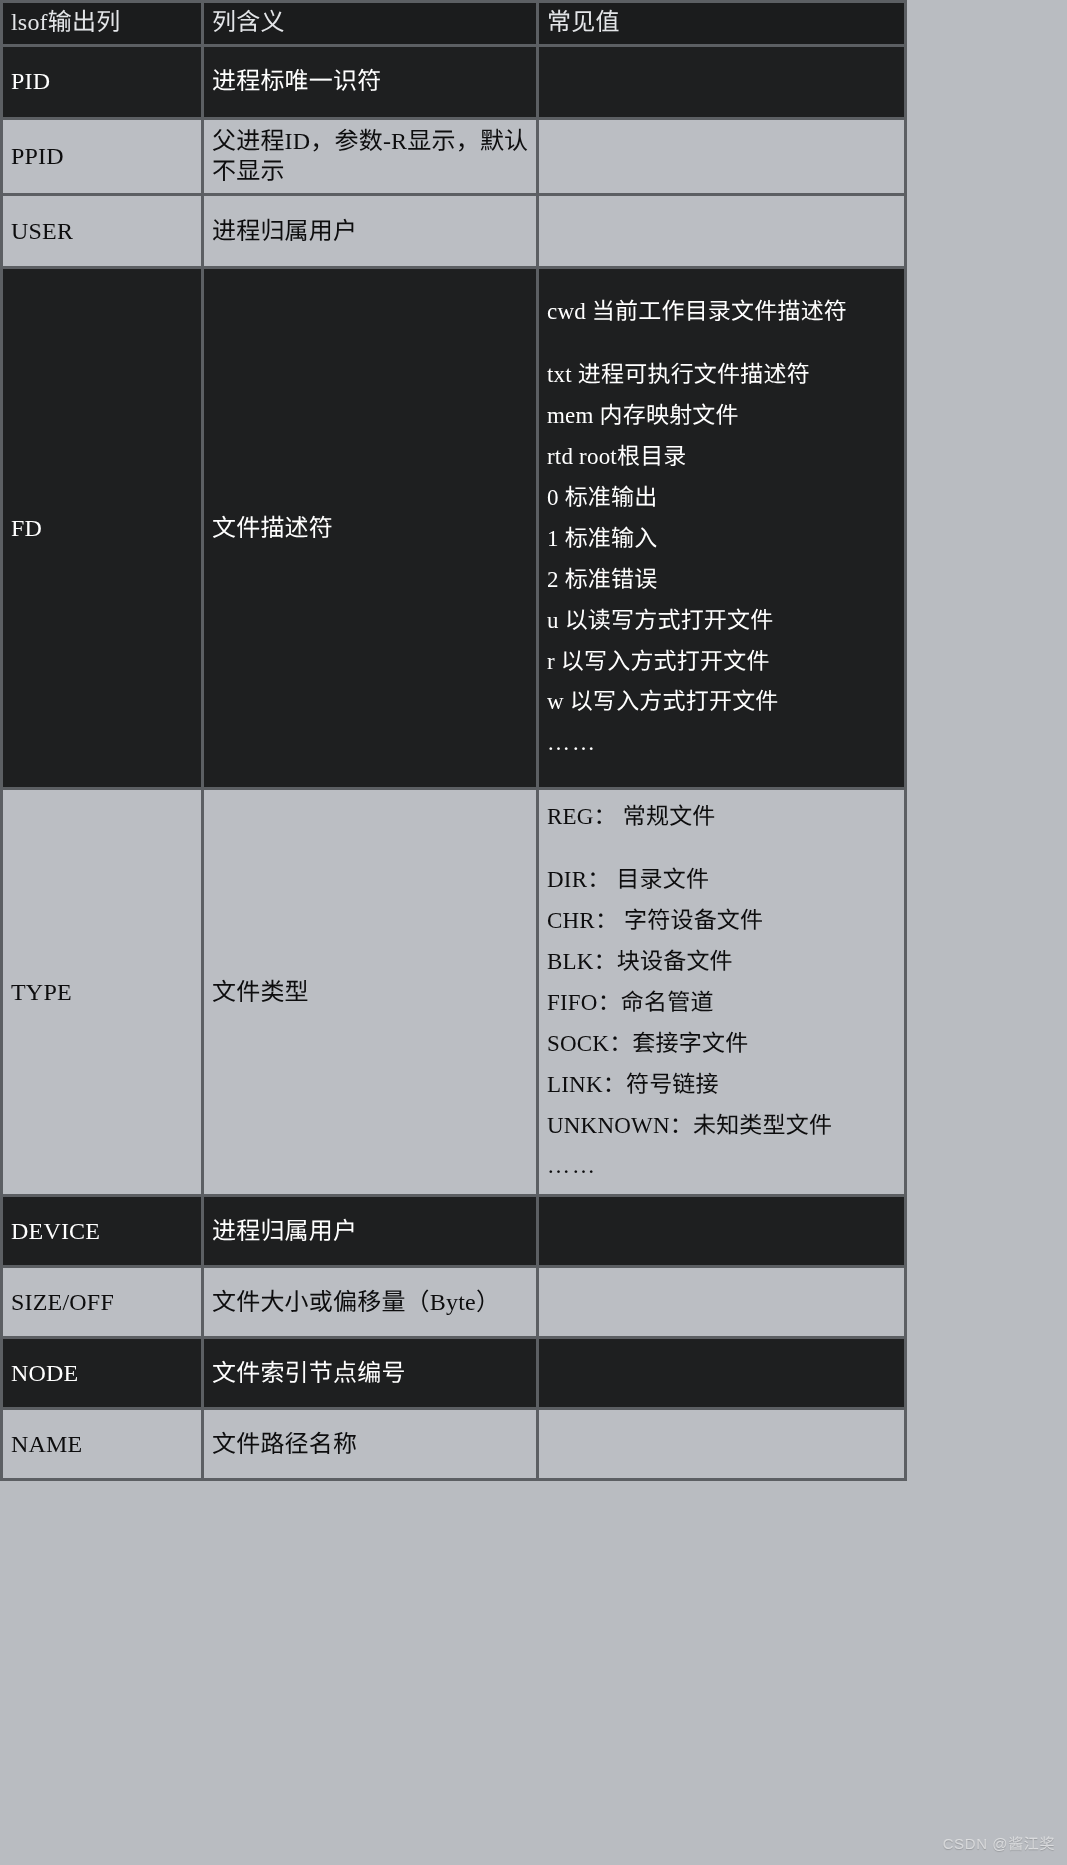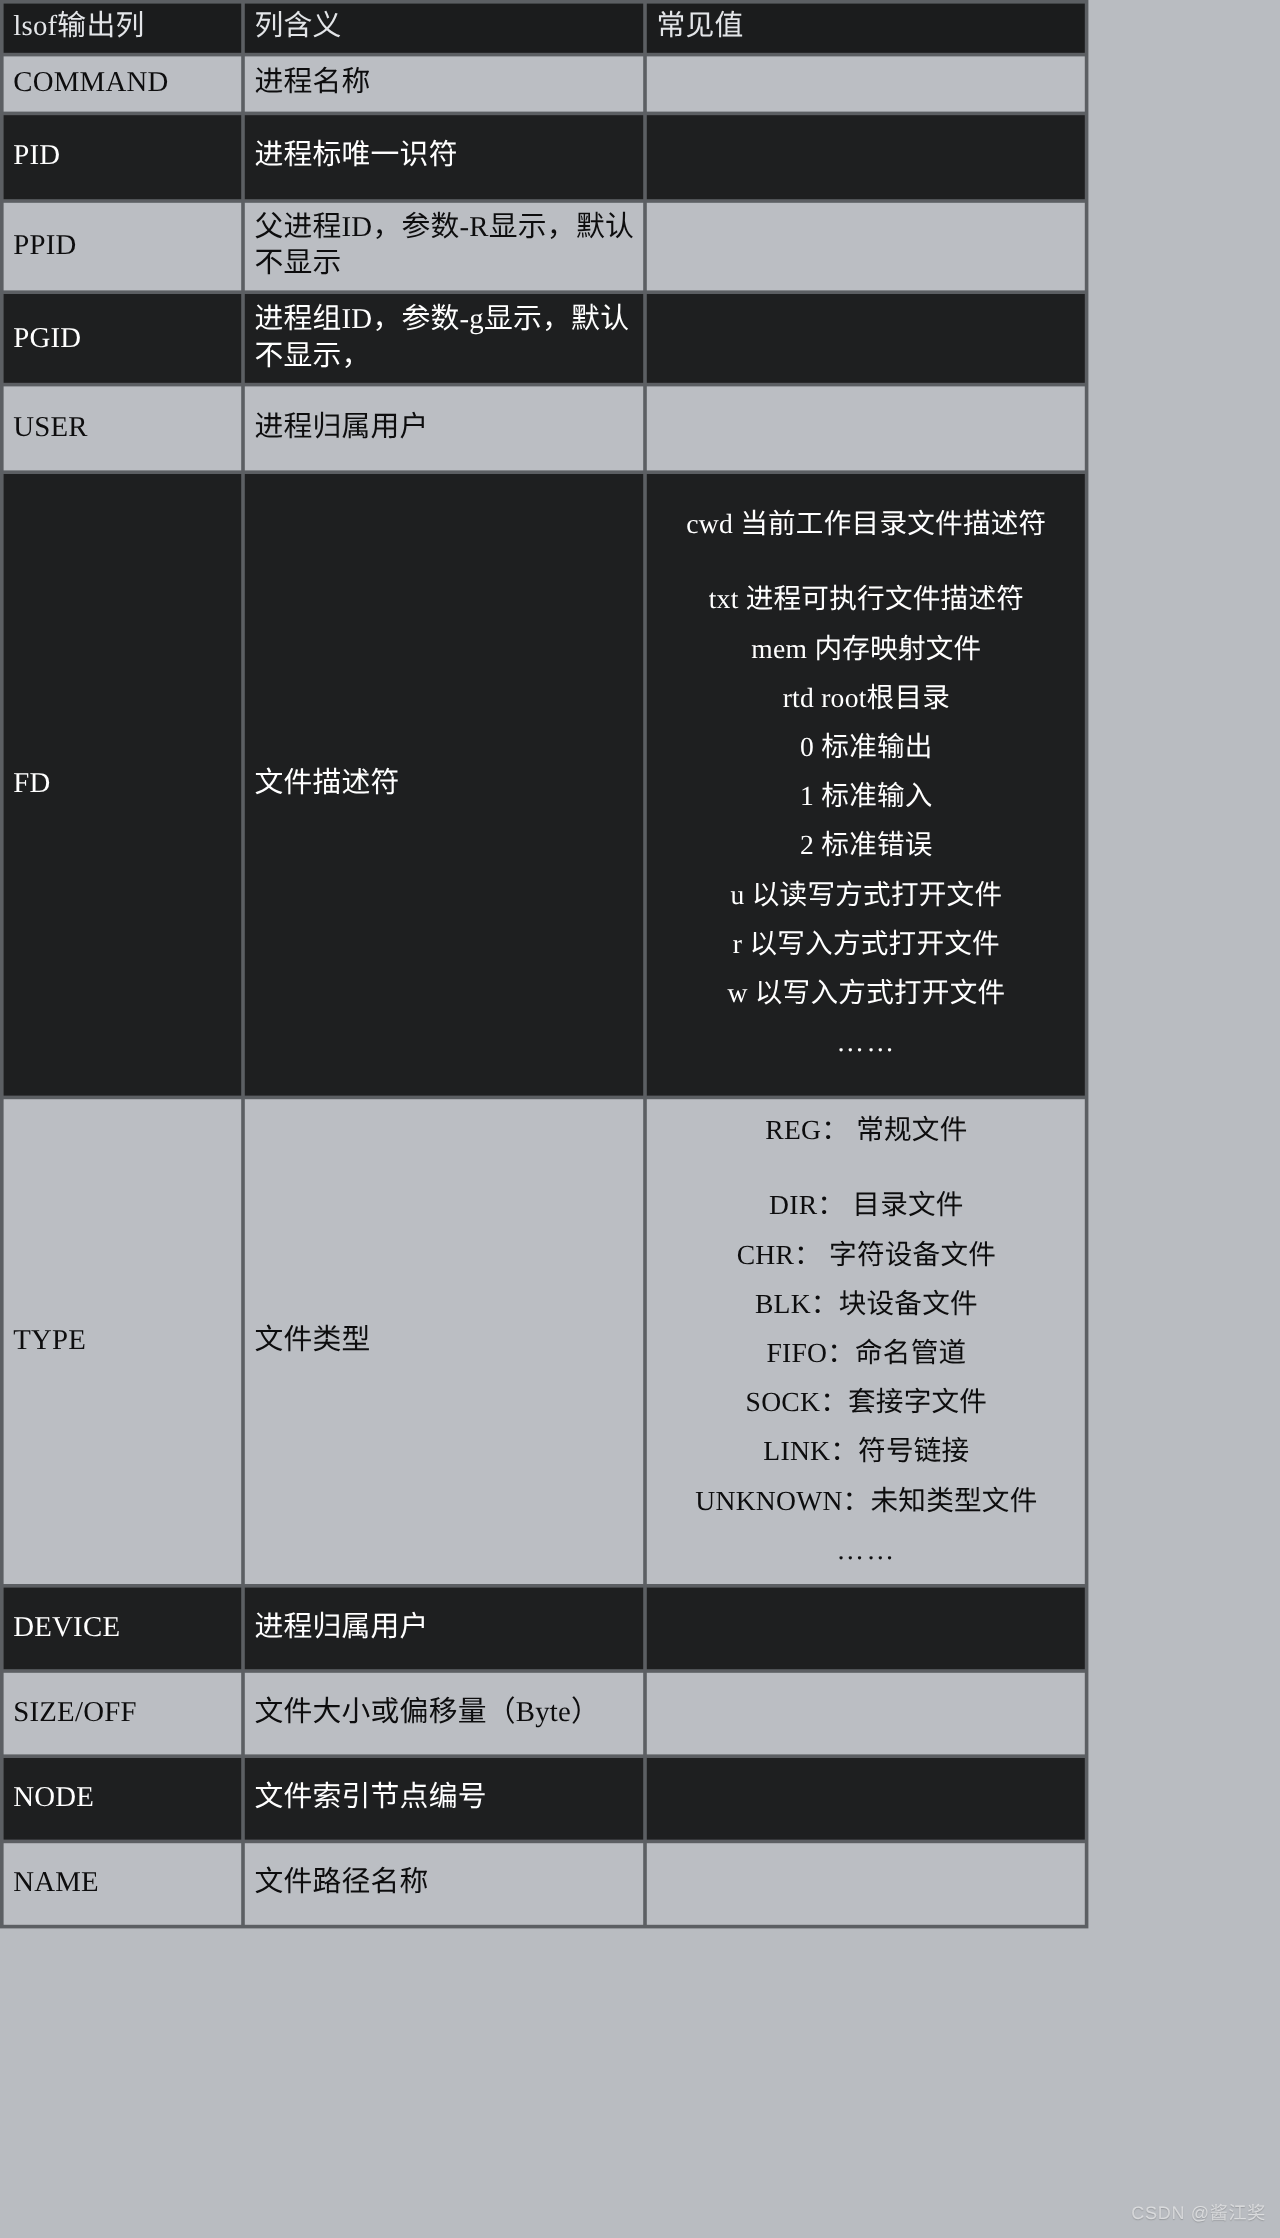--- a/index.html
+++ b/index.html
@@ -81,21 +81,20 @@
   tr.r-name td    { height: 56px; }
 
   
   .val-list { margin: 0; padding: 0; list-style: none; }
   .val-list li {
     margin: 0 0 0 0;
     padding: 0;
     font-size: 23px;
     line-height: 1.78;
     white-space: nowrap;
-    text-align: center;
   }
   .val-list li.spaced { margin-bottom: 22px; }
   .val-list li.ellipsis { letter-spacing: 2px; }
 
   td.fd-values   { padding-left: 12px; }
   td.type-values { padding-left: 12px; }
 
   
   #watermark {
     position: absolute;
@@ -122,43 +121,33 @@
         <col class="c3">
     </colgroup>
     <tbody>
 
       <tr class="header">
         <td class="key-col">lsof输出列</td>
         <td>列含义</td>
         <td>常见值</td>
       </tr>
 
-      <tr class="light r-command">
-        <td class="key-col">COMMAND</td>
-        <td>进程名称</td>
-        <td></td>
-      </tr>
 
       <tr class="dark r-pid">
         <td class="key-col">PID</td>
         <td>进程标唯一识符</td>
         <td></td>
       </tr>
 
       <tr class="light r-ppid">
         <td class="key-col">PPID</td>
         <td>父进程ID，参数-R显示，默认不显示</td>
         <td></td>
       </tr>
 
-      <tr class="dark r-pgid">
-        <td class="key-col">PGID</td>
-        <td>进程组ID，参数-g显示，默认不显示，</td>
-        <td></td>
-      </tr>
 
       <tr class="light r-user">
         <td class="key-col">USER</td>
         <td>进程归属用户</td>
         <td></td>
       </tr>
 
       <tr class="dark r-fd">
         <td class="key-col">FD</td>
         <td>文件描述符</td>

